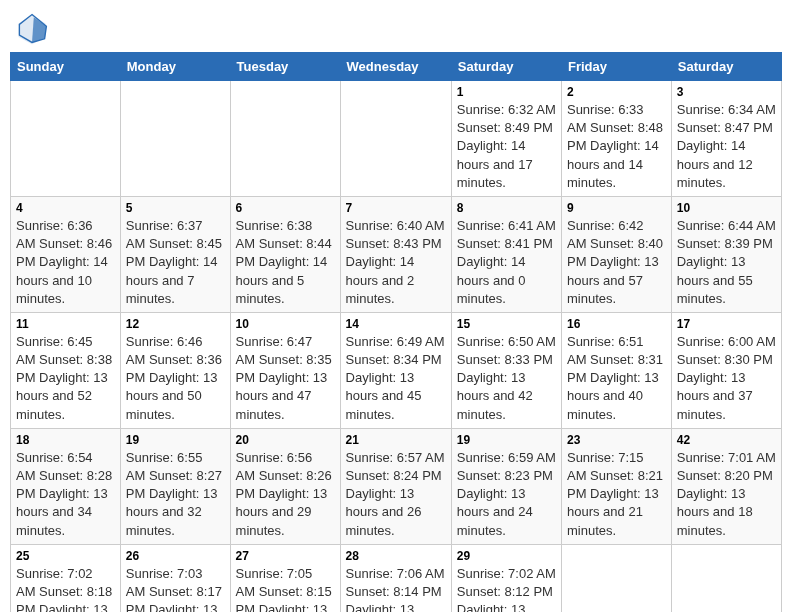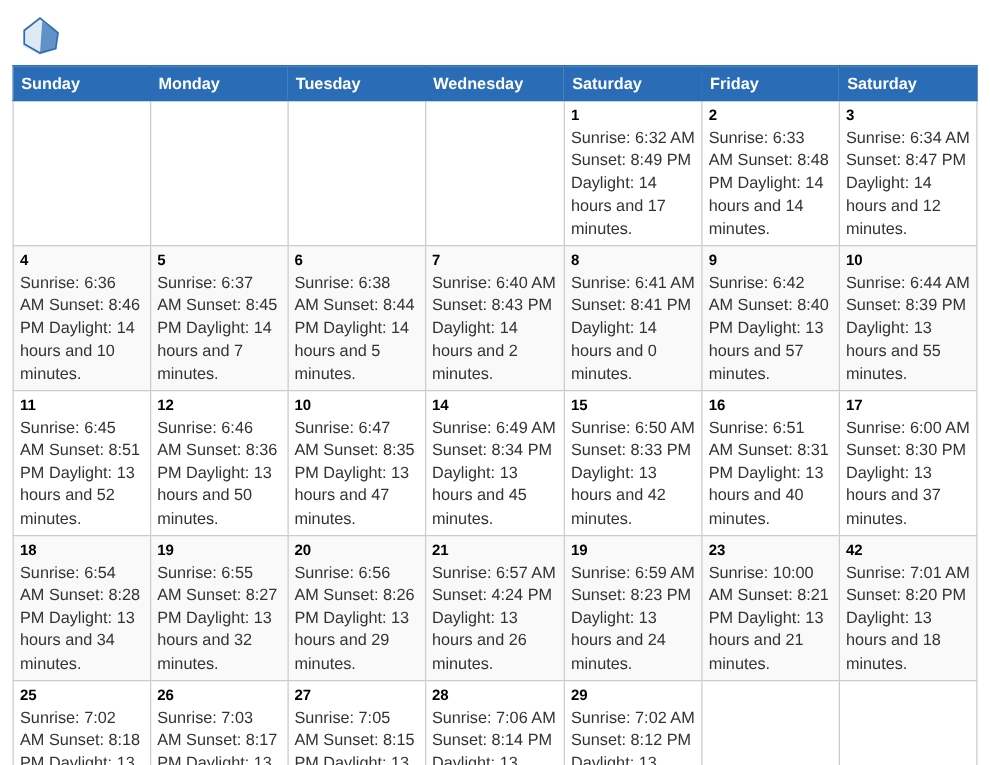--- a/index.html
+++ b/index.html
@@ -187,21 +187,21 @@
           <span class="day-num">10</span>
           <div class="day-info">Sunrise: 6:44 AM
 Sunset: 8:39 PM
 Daylight: 13 hours and 55 minutes.</div>
         </td>
       </tr>
       <tr>
         <td>
           <span class="day-num">11</span>
           <div class="day-info">Sunrise: 6:45 AM
-Sunset: 8:51 PM
+Sunset: 8:38 PM
 Daylight: 13 hours and 52 minutes.</div>
         </td>
         <td>
           <span class="day-num">12</span>
           <div class="day-info">Sunrise: 6:46 AM
 Sunset: 8:36 PM
 Daylight: 13 hours and 50 minutes.</div>
         </td>
         <td>
           <span class="day-num">10</span>
@@ -249,32 +249,32 @@
         </td>
         <td>
           <span class="day-num">20</span>
           <div class="day-info">Sunrise: 6:56 AM
 Sunset: 8:26 PM
 Daylight: 13 hours and 29 minutes.</div>
         </td>
         <td>
           <span class="day-num">21</span>
           <div class="day-info">Sunrise: 6:57 AM
-Sunset: 4:24 PM
+Sunset: 8:24 PM
 Daylight: 13 hours and 26 minutes.</div>
         </td>
         <td>
           <span class="day-num">19</span>
           <div class="day-info">Sunrise: 6:59 AM
 Sunset: 8:23 PM
 Daylight: 13 hours and 24 minutes.</div>
         </td>
         <td>
           <span class="day-num">23</span>
-          <div class="day-info">Sunrise: 10:00 AM
+          <div class="day-info">Sunrise: 7:15 AM
 Sunset: 8:21 PM
 Daylight: 13 hours and 21 minutes.</div>
         </td>
         <td>
           <span class="day-num">42</span>
           <div class="day-info">Sunrise: 7:01 AM
 Sunset: 8:20 PM
 Daylight: 13 hours and 18 minutes.</div>
         </td>
       </tr>

